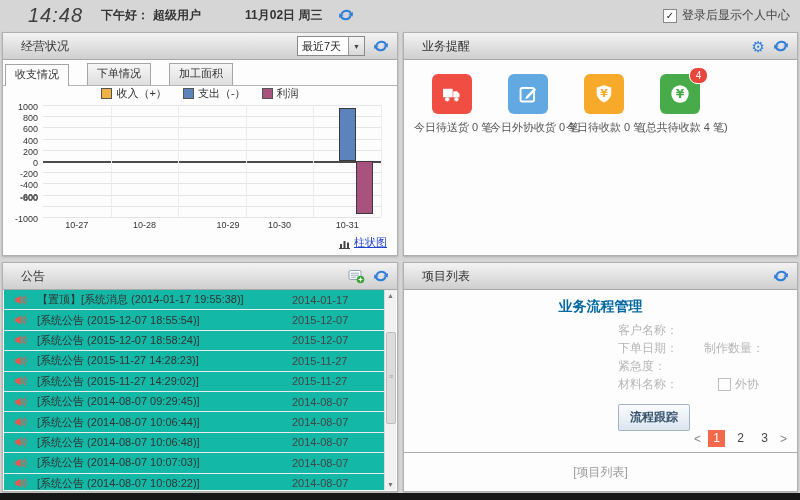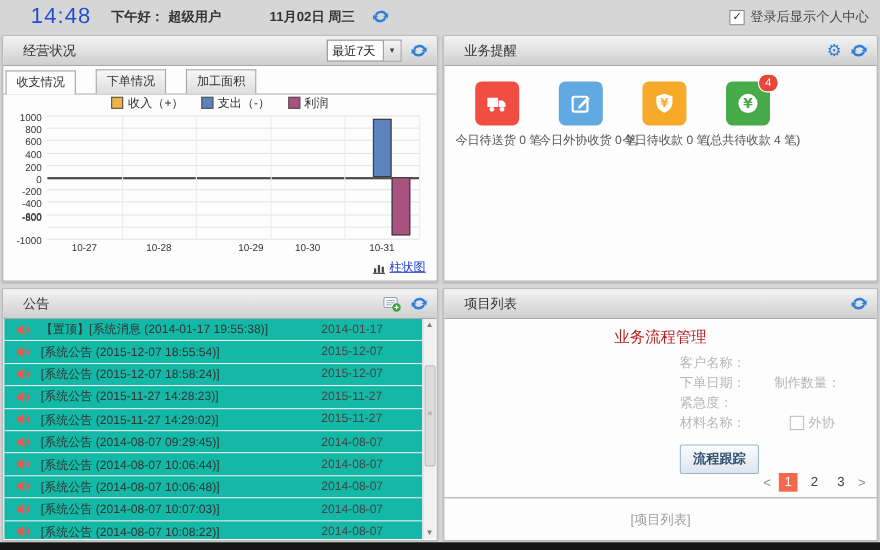--- a/index.html
+++ b/index.html
@@ -1,21 +1,21 @@
 <!DOCTYPE html>
 <html><head>
 <meta charset="utf-8">
 <style>
   html,body{margin:0;padding:0;}
   body{font-family:"Liberation Sans","DejaVu Sans",sans-serif;}
   #app{position:relative;width:800px;height:500px;background:#d6d6d6;overflow:hidden;}
 
   
   .topbar{position:absolute;left:0;top:0;width:800px;height:30px;display:flex;align-items:center;}
-  .time{font-size:20px;color:#1d4ed8;margin-left:28px;letter-spacing:1px;}
+  .time{font-size:20px;color:#404040;margin-left:28px;letter-spacing:1px;font-style:italic;}
   .greet{font-size:12px;font-weight:bold;color:#333;margin-left:18px;}
   .user{font-size:12px;font-weight:bold;color:#333;margin-left:4px;}
   .date{font-size:12px;font-weight:bold;color:#333;margin-left:44px;}
   .topbar .refresh{margin-left:16px;cursor:pointer;}
   .pc-box{position:absolute;right:10px;top:7px;display:flex;align-items:center;font-size:12px;color:#444;}
   .cbx{width:12px;height:12px;border:1px solid #888;background:#fff;font-size:10px;line-height:12px;text-align:center;color:#222;margin-right:5px;}
 
   
   .panel{position:absolute;background:#fdfdfd;border:1px solid #b0b0b0;box-shadow:0 1px 2px rgba(0,0,0,.2);}
   .p-tl{left:2px;top:32px;width:394px;height:222px;}
@@ -65,21 +65,21 @@
   .ann-list{position:absolute;left:1px;right:13px;top:27px;bottom:1px;overflow:hidden;background:#14b8a6;}
   .ann-row{display:flex;align-items:center;height:19.4px;border-bottom:1px solid #ececec;padding:0 30px 0 10px;font-size:11px;color:#333;cursor:pointer;}
   .ann-text{flex:1;margin-left:9px;white-space:nowrap;overflow:hidden;}
   .ann-date{flex:0 0 62px;text-align:left;color:#444;}
   .sbar{position:absolute;right:1px;top:27px;bottom:1px;width:11px;background:#f1f1f1;border-left:1px solid #dcdcdc;}
   .sarr{position:absolute;left:0;width:11px;height:11px;font-size:7px;color:#777;text-align:center;line-height:11px;cursor:pointer;}
   .sthumb{position:absolute;left:1px;width:8px;top:42px;height:90px;background:#dcdcdc;border:1px solid #bdbdbd;border-radius:2px;cursor:grab;font-size:7px;color:#999;text-align:center;line-height:88px;}
 
   
   .p-br .body{position:absolute;left:0;right:0;top:27px;bottom:0;}
-  .wf-title{text-align:center;font-size:14px;font-weight:normal;color:#b91c1c;margin-top:8px;}
+  .wf-title{text-align:center;font-size:14px;font-weight:bold;color:#0369a1;margin-top:8px;}
   .form-block{position:absolute;left:214px;top:32px;font-size:12px;color:#b6b6b6;}
   .f-row{position:relative;height:18px;width:176px;}
   .f-col2{position:absolute;left:86px;top:0;}
   .f-cbx{position:absolute;left:100px;top:0;display:flex;align-items:center;}
   .f-cbx .box{width:11px;height:11px;border:1px solid #c0c0c0;background:#fff;margin-right:4px;}
   .track-btn{margin-top:10px;padding:4px 11px;font-size:12px;font-weight:bold;color:#33506b;background:linear-gradient(#fafcfe,#dbe5ef);border:1px solid #9fb4c8;border-radius:2px;cursor:pointer;}
   .pager{position:absolute;right:10px;top:140px;display:flex;align-items:center;gap:7px;font-size:12px;color:#888;}
   .pg{min-width:17px;height:17px;line-height:17px;text-align:center;color:#444;cursor:pointer;}
   .pg.active{background:#f4694c;color:#fff;}
   .pg-nav{cursor:pointer;}

